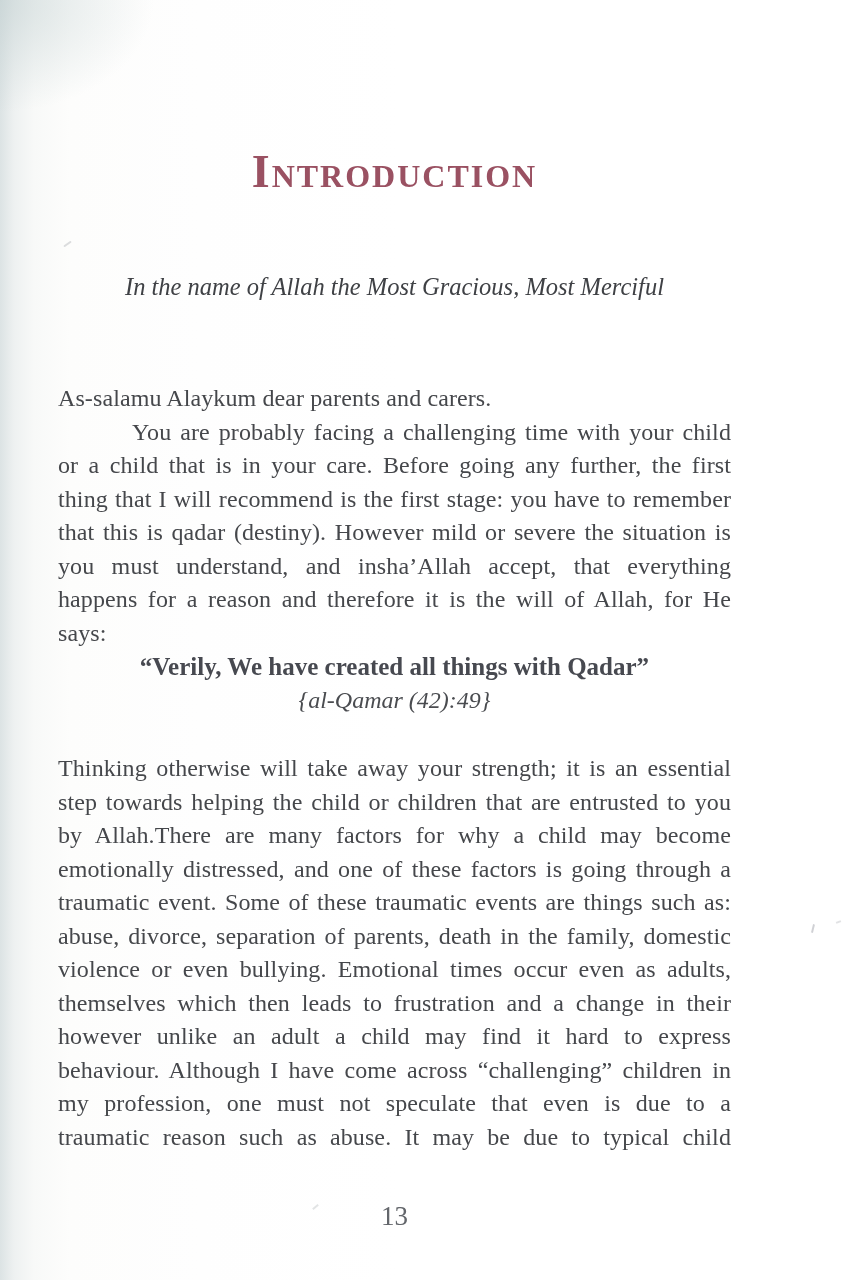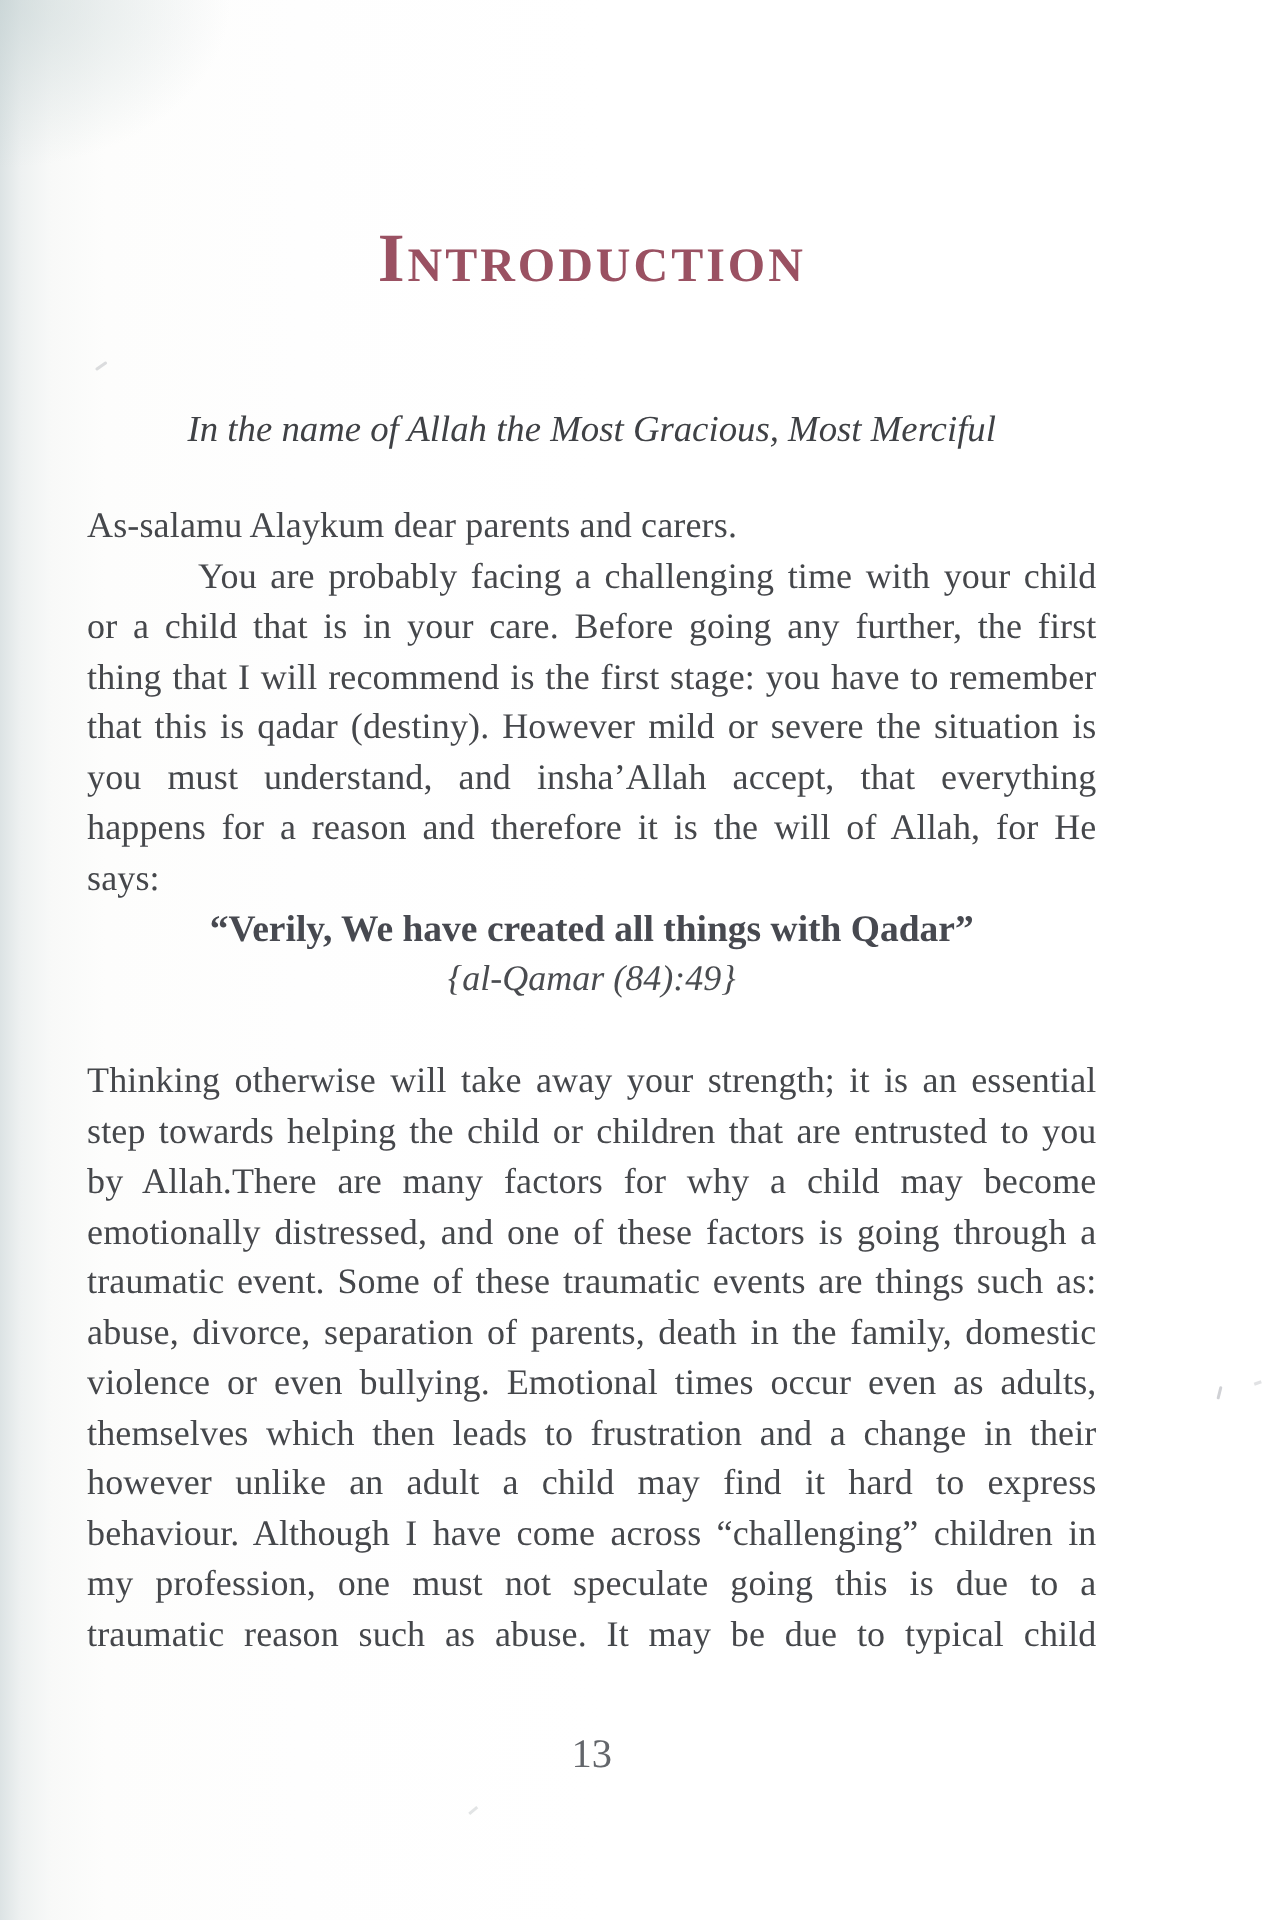--- a/index.html
+++ b/index.html
@@ -34,21 +34,21 @@
   }
   .subtitle {
     margin-top: 70px;
     font-style: italic;
     font-size: 24.5px;
     line-height: 36px;
     text-align: center;
     color: #3f4145;
   }
   .bodyblock { font-size: 24px; line-height: 33.5px; letter-spacing: 0.1px; }
-  .opening  { margin-top: 30px; }
+  .opening  { margin-top: 77px; }
   .line { text-align: justify; text-align-last: justify; }
   .line.nojust { text-align: left; text-align-last: left; }
   .line.indent { padding-left: 74px; }
   .quote {
     font-weight: bold;
     font-size: 25px;
     line-height: 33.5px;
     text-align: center;
     color: #474950;
   }
@@ -93,34 +93,34 @@
         <div class="line">or a child that is in your care. Before going any further, the first</div>
         <div class="line">thing that I will recommend is the first stage: you have to remember</div>
         <div class="line">that this is qadar (destiny). However mild or severe the situation is</div>
         <div class="line">you must understand, and insha’Allah accept, that everything</div>
         <div class="line">happens for a reason and therefore it is the will of Allah, for He</div>
         <div class="line nojust">says:</div>
       </div>
 
     <div class="quote">“Verily, We have created all things with Qadar”</div>
 
-    <div class="citation">{al-Qamar (84):49}</div>
+    <div class="citation">{al-Qamar (42):49}</div>
 
     <div class="bodyblock para3">
         <div class="line">Thinking otherwise will take away your strength; it is an essential</div>
         <div class="line">step towards helping the child or children that are entrusted to you</div>
         <div class="line">by Allah.There are many factors for why a child may become</div>
         <div class="line">emotionally distressed, and one of these factors is going through a</div>
         <div class="line">traumatic event. Some of these traumatic events are things such as:</div>
         <div class="line">abuse, divorce, separation of parents, death in the family, domestic</div>
         <div class="line">violence or even bullying. Emotional times occur even as adults,</div>
         <div class="line">themselves which then leads to frustration and a change in their</div>
         <div class="line">however unlike an adult a child may find it hard to express</div>
         <div class="line">behaviour. Although I have come across “challenging” children in</div>
-        <div class="line">my profession, one must not speculate going this is due to a</div>
+        <div class="line">my profession, one must not speculate that even is due to a</div>
         <div class="line">traumatic reason such as abuse. It may be due to typical child</div>
       </div>
 
     <div class="pagenum">13</div>
   </div>
 
   <div class="artifact a1"></div>
   <div class="artifact a2"></div>
   <div class="artifact a3"></div>
   <div class="artifact a4"></div>

